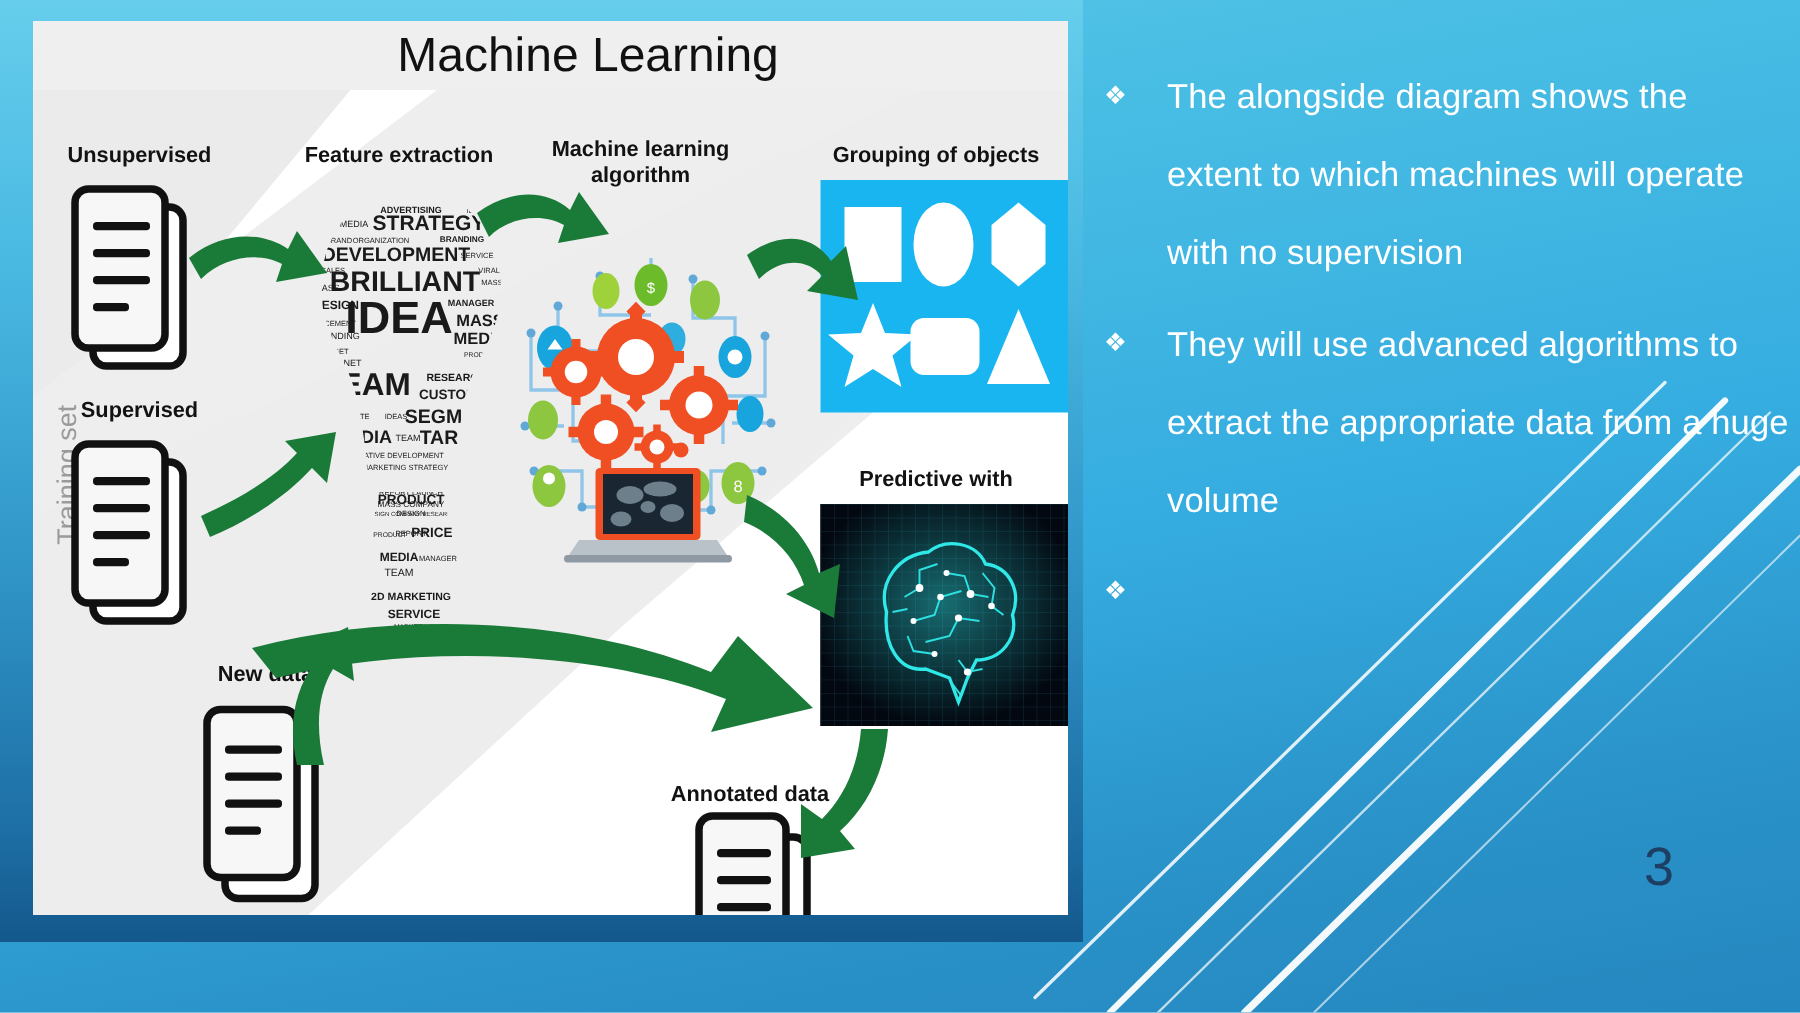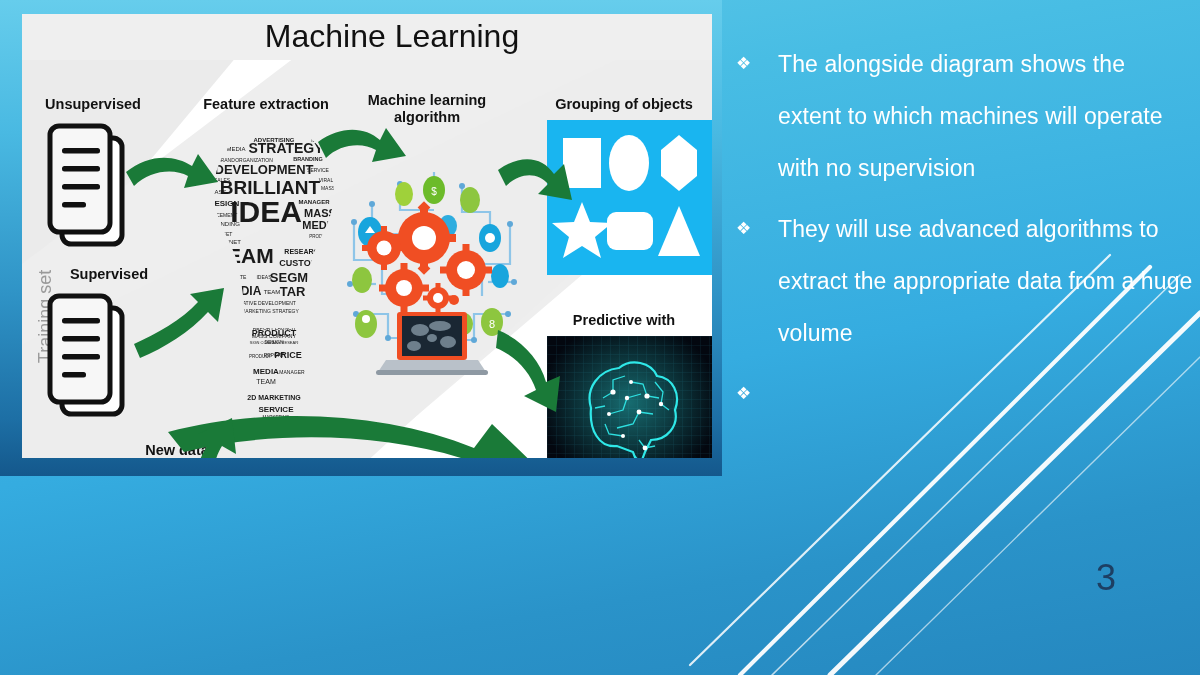--- a/index.html
+++ b/index.html
@@ -19,21 +19,21 @@
      font-family:"Liberation Sans",sans-serif;line-height:1;}
 
   
   .bullets{position:absolute;left:728px;top:38px;width:466px;}
   .bullet{display:flex;align-items:flex-start;margin-bottom:9px;}
   .bullet-glyph{flex:0 0 42px;color:#ffffff;font-size:17px;line-height:52px;text-align:left;
      padding-left:8px;}
   .bullet-text{color:#ffffff;font-size:23px;line-height:52px;letter-spacing:.1px;}
 
   
-  .frame{position:absolute;left:0px;top:0px;width:722px;height:476px;
+  .frame{position:absolute;left:0px;top:0px;width:722px;height:628px;
      background:linear-gradient(180deg,#66cdec 0%,#49b9e2 28%,#2f93c6 62%,#1d6fa5 88%,#14588c 100%);
      padding:0;box-sizing:border-box;}
   .frame-inner{position:absolute;left:22px;top:14px;right:10px;bottom:18px;
      background:#ffffff;overflow:hidden;}
   .paper{position:absolute;inset:0;background:#ffffff;}
   
   .wedge{position:absolute;inset:0;}
 
   .training-label{position:absolute;left:-37px;top:292px;width:120px;text-align:center;
      transform:rotate(-90deg);color:#9a9a9a;font-size:18px;font-weight:400;
@@ -94,21 +94,21 @@
         <polygon points="0,250 330,0 690,0 690,150 120,636 0,636" fill="#eeeeee"></polygon>
         <polygon points="690,0 690,130 140,636 0,636 0,330" fill="#ededed"></polygon>
         <rect x="0" y="0" width="690" height="46" fill="#efefef"></rect>
       </svg>
 
       <div class="title">Machine Learning</div>
 
       <div class="training-label">Training set</div>
 
       <div class="cap" style="left:6px;top:82px;width:130px;">Unsupervised</div>
-      <div class="cap" style="left:22px;top:252px;width:130px;">Supervised</div>
+      <div class="cap" style="left:6px;top:252px;width:130px;">Supervised</div>
       <div class="cap" style="left:95px;top:428px;width:120px;">New data</div>
       <div class="cap" style="left:164px;top:82px;width:160px;">Feature extraction</div>
       <div class="cap" style="left:330px;top:78px;width:150px;text-align:center;">Machine learning algorithm</div>
       <div class="cap" style="left:512px;top:82px;width:180px;">Grouping of objects</div>
       <div class="cap" style="left:512px;top:298px;width:180px;">Predictive with</div>
       <div class="cap" style="left:398px;top:508px;width:160px;">Annotated data</div>
 
       <svg class="doc" style="left:24px;top:110px;" width="86" height="130" viewBox="0 0 86 130">
         <rect x="16" y="14" width="60" height="106" rx="9" fill="#fff" stroke="#111" stroke-width="5"></rect>
         <rect x="4" y="2" width="60" height="106" rx="9" fill="#f7f7f7" stroke="#111" stroke-width="5"></rect>

